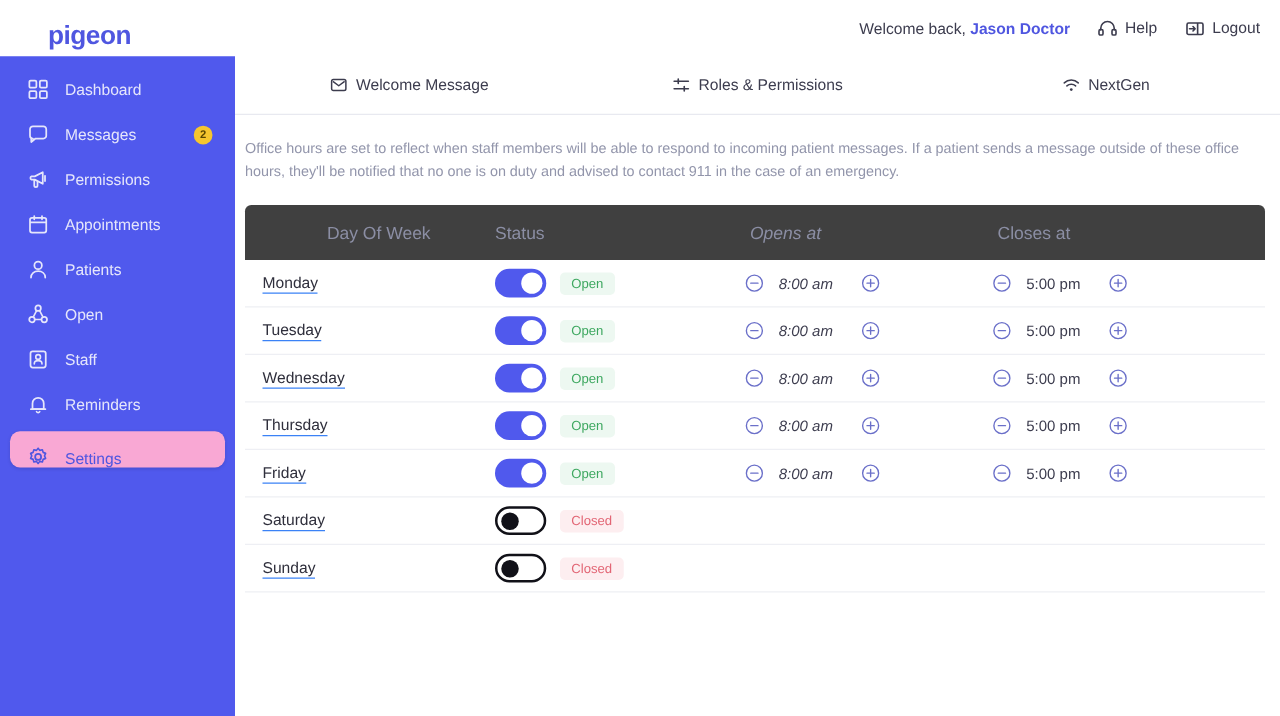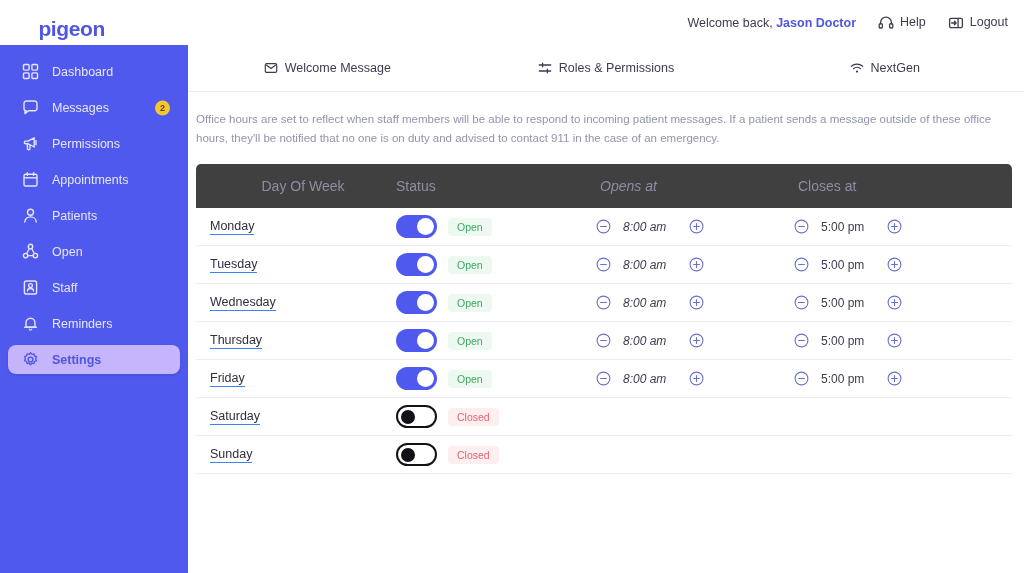--- a/index.html
+++ b/index.html
@@ -38,21 +38,21 @@
   .sidebar {
     position:absolute; top:45px; left:0; width:188px; height:528px;
     background:#5059ed; padding-top:12px;
   }
   .nav-item {
     position:relative; display:flex; align-items:center; gap:13px;
     height:29px; margin:0 8px 7px 8px; padding-left:14px;
     border-radius:8px; color:#e5e6fb; font-size:12.5px; cursor:pointer;
   }
   .nav-item .nav-ico { width:17px; height:17px; flex:none; display:block; }
-  .nav-item.active { background:#c4b5fd; color:#4f56e0; font-weight:bold; box-shadow:0 1px 3px rgba(0,0,0,.12); }
+  .nav-item.active { background:#f9a8d4; color:#4f56e0; font-weight:normal; box-shadow:0 1px 3px rgba(0,0,0,.12);align-items:flex-end; }
   .nav-badge {
     position:absolute; right:10px; top:50%; transform:translateY(-50%);
     width:15px; height:15px; border-radius:50%; background:#f6c62e;
     color:#5a4600; font-size:9px; font-weight:bold;
     display:flex; align-items:center; justify-content:center;
   }
 
   
   .main { position:absolute; top:45px; left:188px; width:836px; height:528px; background:#fff; }
 

